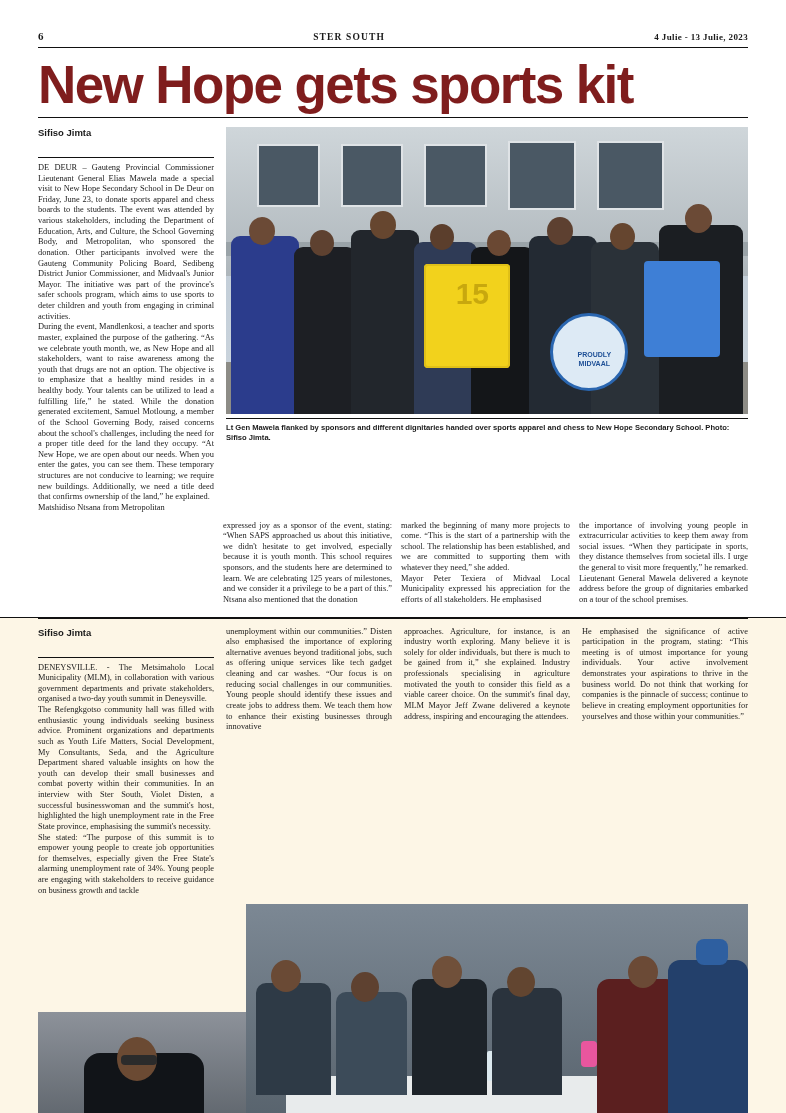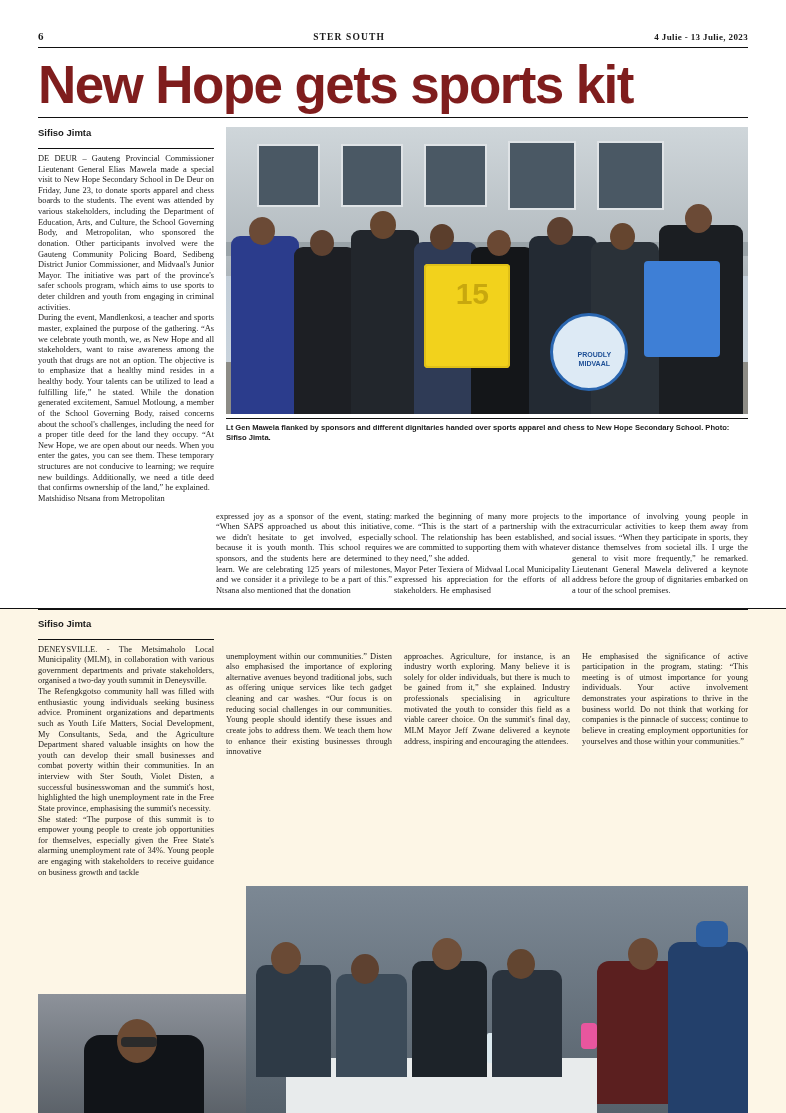--- a/index.html
+++ b/index.html
@@ -44,21 +44,21 @@
 
   
   .art1 { display: flex; gap: 12px; margin-top: 9px; }
   .col-left { width: 176px; flex: 0 0 176px; }
   .col-right { flex: 1 1 auto; }
 
   .byline {
     font-family: "Liberation Sans", sans-serif;
     font-weight: bold;
     font-size: 9.5px;
-    padding-bottom: 10px;
+    padding-bottom: 19px;
     border-bottom: 1.1px solid #111;
     margin-bottom: 5px;
   }
   .body-text {
     font-size: 8.4px;
     line-height: 1.265;
     text-align: justify;
     hyphens: auto;
     -webkit-hyphens: auto;
   }
@@ -71,21 +71,21 @@
     font-size: 7.6px;
     font-weight: bold;
     line-height: 1.33;
     padding-top: 4px;
     border-top: 1.1px solid #111;
     margin-top: 4px;
   }
 
   .art1-cols {
     display: flex;
-    gap: 2px;
+    gap: 9px;
     margin-top: 7px;
   }
   .art1-cols .c { flex: 1 1 0; }
 
   
   .art2 {
     background: #fdf6e6;
     margin: 11px -38px 0 -38px;
     padding: 0 38px 14px 38px;
     border-top: 1.6px solid #111;
@@ -93,21 +93,21 @@
   .headline2 {
     font-family: "Liberation Sans", sans-serif;
     font-weight: bold;
     font-size: 31px;
     line-height: 1.02;
     letter-spacing: -.9px;
     margin: 9px 0 5px 0;
     color: #000;
   }
   .art2-cols { display: flex; gap: 12px; margin-top: 8px; }
-  .art2-cols .c { flex: 1 1 0; margin-top: 34px; }
+  .art2-cols .c { flex: 1 1 0; }
   .art2-cols .c1 { width: 176px; flex: 0 0 176px; }
 
   .big-photo { width: 100%; height: 232px; margin-top: 8px; position: relative; overflow: hidden; background:#55606a; }
 
   
   .sky { position:absolute; inset:0; background:linear-gradient(#b9c6d2, #cdd6de); }
   .bldg {
     position:absolute; left:0; right:0; top:0; height:52%;
     background:linear-gradient(#cfd6da,#aeb6bb);
   }

